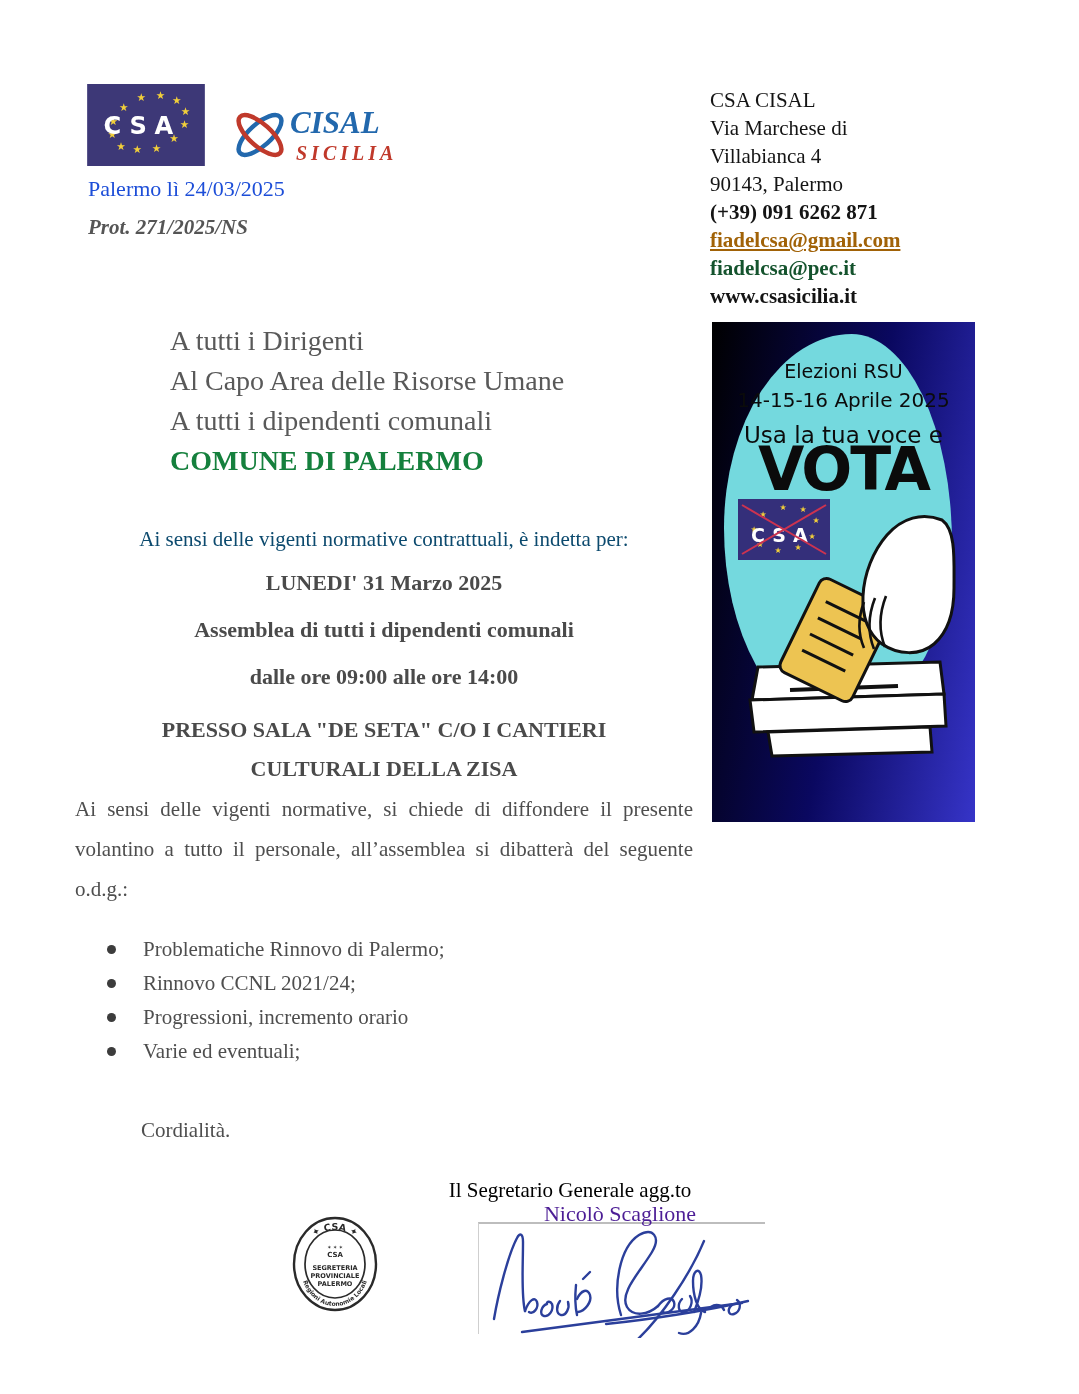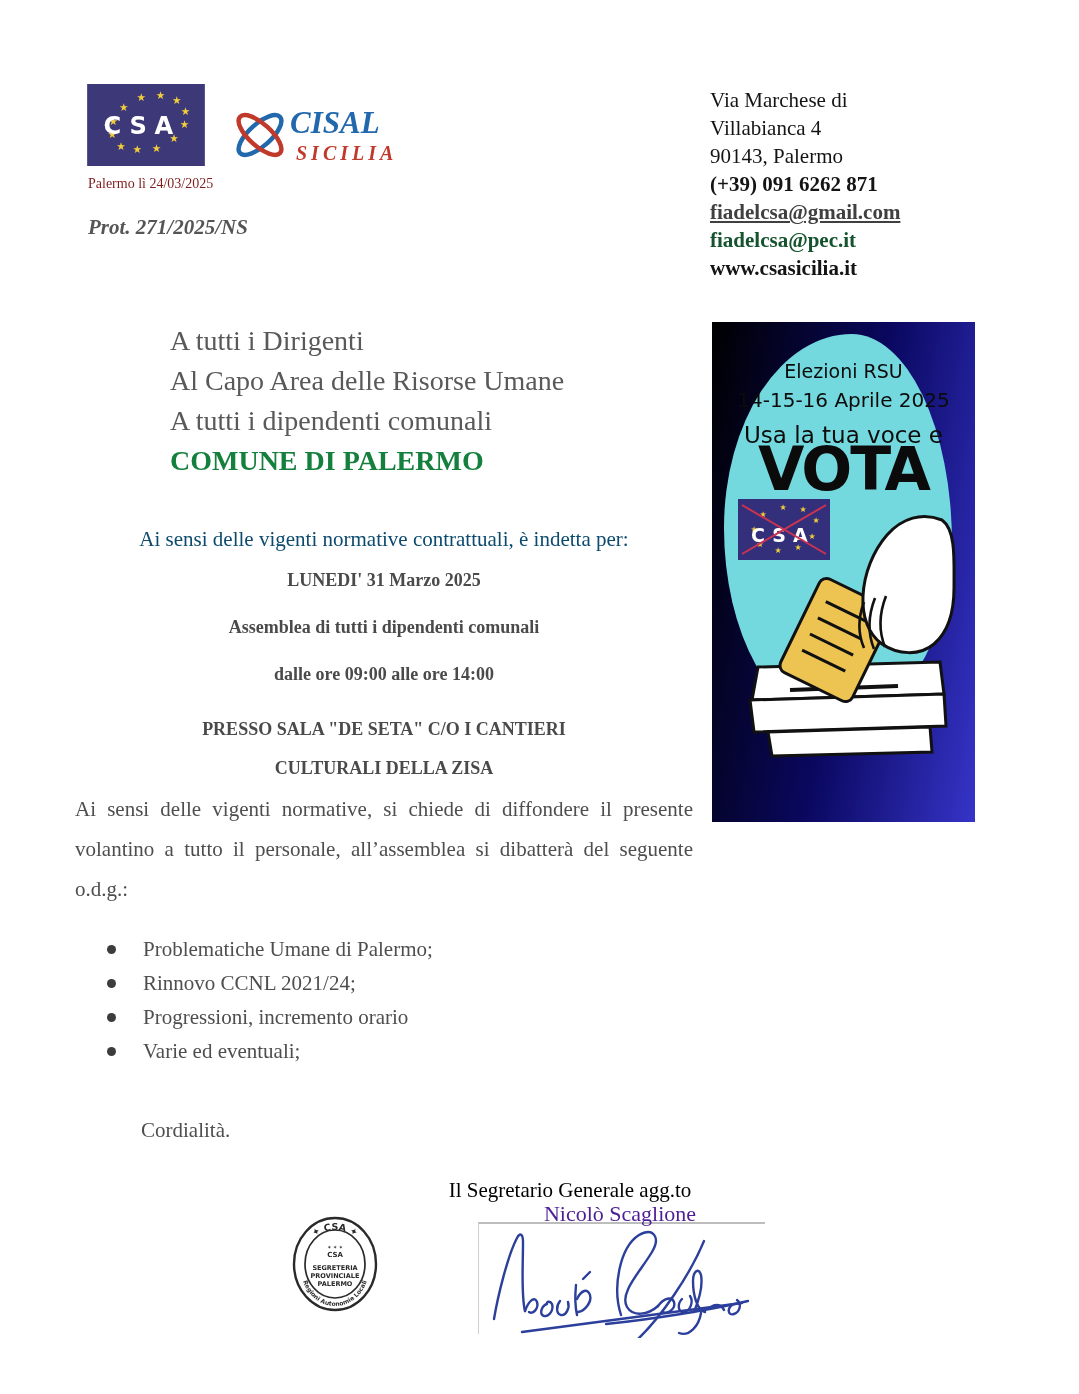--- a/index.html
+++ b/index.html
@@ -6,27 +6,27 @@
   .page{
     position:relative;width:1079px;height:1394px;margin:0 auto;
     background:#ffffff;overflow:hidden;
     font-family:"Liberation Serif",serif;color:#4e4e4e;
   }
   .abs{position:absolute;}
 
   
   .csa-logo{left:85px;top:84px;width:122px;height:82px;}
   .cisal-logo{left:230px;top:104px;width:175px;height:62px;}
-  .date-line{left:88px;top:176px;font-size:14px;color:#7f1d1d;text-align:right;}
+  .date-line{left:88px;top:176px;font-size:22px;color:#1d4ed8;text-align:right;}
   .prot-line{left:88px;top:215px;font-size:21px;font-weight:bold;color:#555555;font-style:italic;}
 
   .contact{left:710px;top:86px;width:300px;font-size:21px;line-height:28px;color:#141414;}
   .contact div{white-space:nowrap;}
   .contact .bold{font-weight:bold;}
-  a.mail1{color:#404040;font-weight:bold;text-decoration:underline;cursor:pointer;}
+  a.mail1{color:#a16207;font-weight:bold;text-decoration:underline;cursor:pointer;}
   a.mail2{color:#14532d;font-weight:bold;text-decoration:none;cursor:pointer;}
 
   
   .recipients{right:389px;top:321px;width:520px;text-align:left;
     font-size:28px;line-height:40px;color:#595959;}
   .recipients .last{font-weight:bold;color:#15803d;}
 
   
   .poster{left:712px;top:322px;width:263px;height:500px;
     background:linear-gradient(100deg,#000000 0%,#0a0860 52%,#3634c8 100%);
@@ -37,21 +37,21 @@
   .p-line1{top:38px;font-size:19px;}
   .p-line2{top:66px;font-size:20px;}
   .p-line3{top:100px;font-size:23px;}
   .p-vota{top:112px;font-size:60px;font-weight:800;letter-spacing:-2px;}
   .mini-csa{position:absolute;left:26px;top:177px;width:92px;height:61px;}
   .ill{position:absolute;left:0;top:0;width:263px;height:508px;}
 
   
   .center-col{left:75px;width:618px;text-align:center;}
   .intro{top:527px;font-size:21px;color:#0c4a6e;}
-  .t-bold{font-weight:bold;color:#4a4a4a;font-size:18px;}
+  .t-bold{font-weight:bold;color:#4a4a4a;font-size:22px;}
   .t1{top:570px;} .t2{top:617px;} .t3{top:664px;}
   .t4{top:710px;line-height:39px;}
   .paragraph{left:75px;top:789px;width:618px;font-size:21px;line-height:40px;
     text-align:justify;color:#4e4e4e;}
   .bullets{left:105px;top:938px;width:560px;list-style:none;margin:0;padding:0;
     font-size:21px;color:#4e4e4e;}
   .bullets li{position:relative;padding-left:38px;margin-bottom:12px;line-height:22px;}
   .bullets li::before{content:"";position:absolute;left:2px;top:7px;width:9px;height:9px;
     border-radius:50%;background:#3c3c3c;}
   .closing{left:141px;top:1118px;font-size:21px;color:#4e4e4e;}
@@ -94,20 +94,21 @@
       <ellipse cx="30" cy="31" rx="27" ry="11" fill="none" stroke="#c0392b" stroke-width="4.5" transform="rotate(42 30 31)"></ellipse>
     </g>
     <text x="60" y="29" fill="#2268ad" font-family="Liberation Serif, serif" font-style="italic" font-weight="bold" font-size="31">CISAL</text>
     <text x="66" y="56" fill="#c0392b" font-family="Liberation Serif, serif" font-style="italic" font-weight="bold" font-size="20" letter-spacing="4">SICILIA</text>
   </svg>
 
   <div class="abs date-line">Palermo lì 24/03/2025</div>
   <div class="abs prot-line">Prot. 271/2025/NS</div>
 
   <div class="abs contact">
+    <div>CSA CISAL</div>
     <div>Via Marchese di</div>
     <div>Villabianca 4</div>
     <div>90143, Palermo</div>
     <div class="bold">(+39) 091 6262 871</div>
     <div><a class="mail1">fiadelcsa@gmail.com</a></div>
     <div><a class="mail2">fiadelcsa@pec.it</a></div>
     <div class="bold">www.csasicilia.it</div>
   </div>
 
   <div class="abs recipients">
@@ -177,21 +178,21 @@
   <div class="abs center-col t-bold t2">Assemblea di tutti i dipendenti comunali</div>
   <div class="abs center-col t-bold t3">dalle ore 09:00 alle ore 14:00</div>
   <div class="abs center-col t-bold t4">
     <div>PRESSO SALA "DE SETA" C/O I CANTIERI</div>
     <div>CULTURALI DELLA ZISA</div>
   </div>
 
   <div class="abs paragraph">Ai sensi delle vigenti normative, si chiede di diffondere il presente volantino a tutto il personale, all’assemblea si dibatterà del seguente o.d.g.:</div>
 
   <ul class="abs bullets">
-    <li>Problematiche Umane di Palermo;</li>
+    <li>Problematiche Rinnovo di Palermo;</li>
     <li>Rinnovo CCNL 2021/24;</li>
     <li>Progressioni, incremento orario</li>
     <li>Varie ed eventuali;</li>
   </ul>
 
   <div class="abs closing">Cordialità.</div>
 
   <div class="abs role">Il Segretario Generale agg.to</div>
 
   <svg class="abs stamp" viewBox="0 0 100 104">

